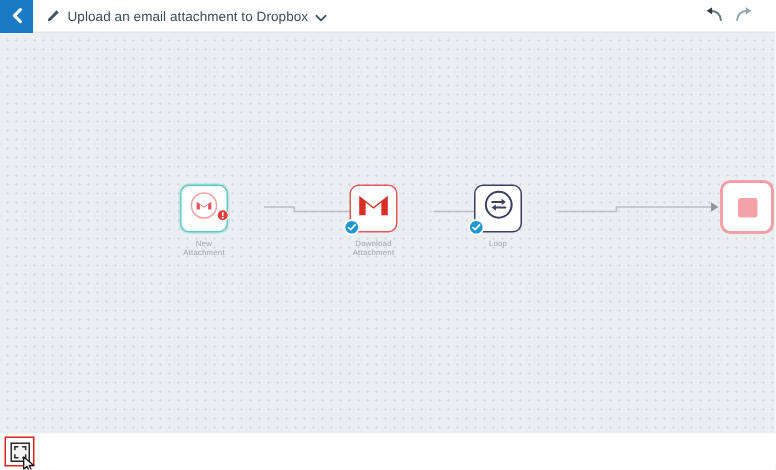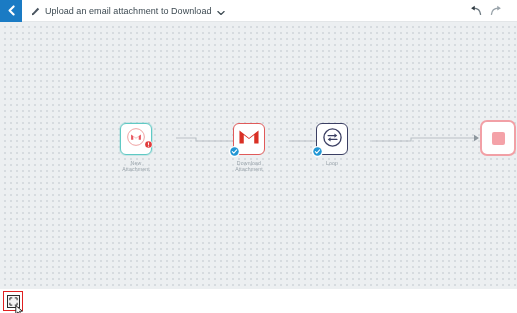--- a/index.html
+++ b/index.html
@@ -208,21 +208,21 @@
       </span>
     </div>
 
     <div id="title-group">
       <span class="pencil-icon">
         <svg width="9" height="9" viewBox="0 0 10 10">
           <path d="M7.4 0.9 L9.1 2.6 L3.3 8.4 L1.1 9.1 L1.8 6.9 Z" fill="#4a5560"></path>
           <path d="M1.1 9.1 L1.8 6.9 L2.9 8.0 Z" fill="#2d363d"></path>
         </svg>
       </span>
-      <span id="workflow-title">Upload an email attachment to Download</span>
+      <span id="workflow-title">Upload an email attachment to Dropbox</span>
       <span id="title-caret">
         <svg width="8" height="6" viewBox="0 0 9 6">
           <path d="M1 1.3 L4.5 4.7 L8 1.3" fill="none" stroke="#3d4a52" stroke-width="1.3" stroke-linecap="round" stroke-linejoin="round"></path>
         </svg>
       </span>
     </div>
 
     <div id="header-right">
       <span class="hdr-icon">
         <svg width="13" height="11" viewBox="0 0 14 12">

